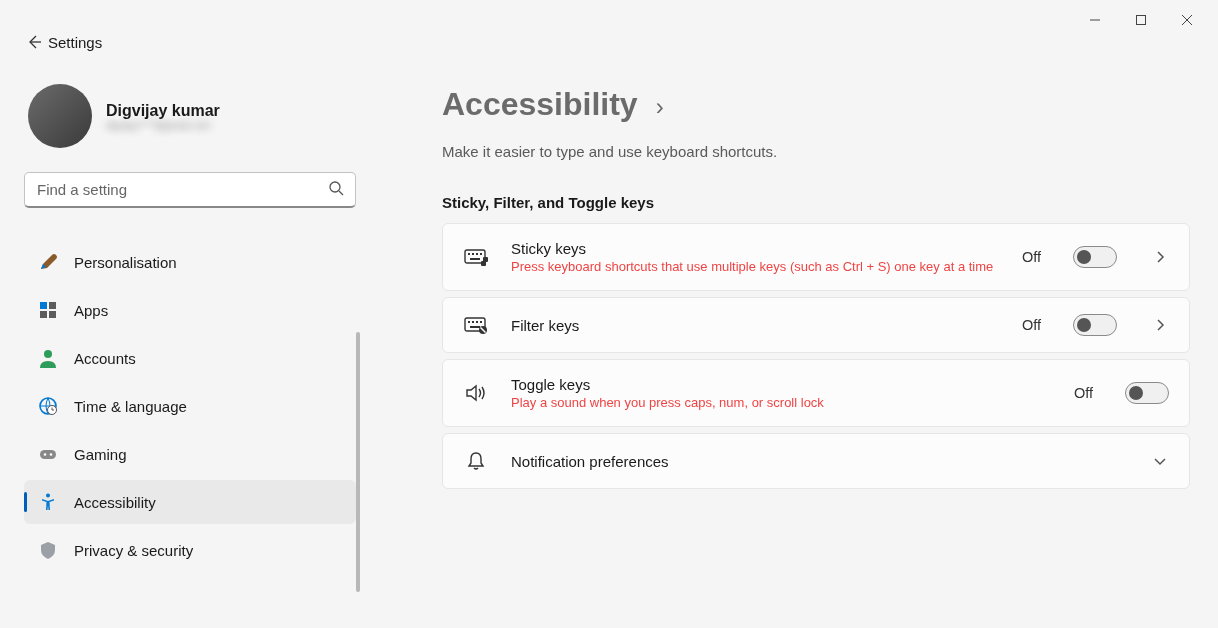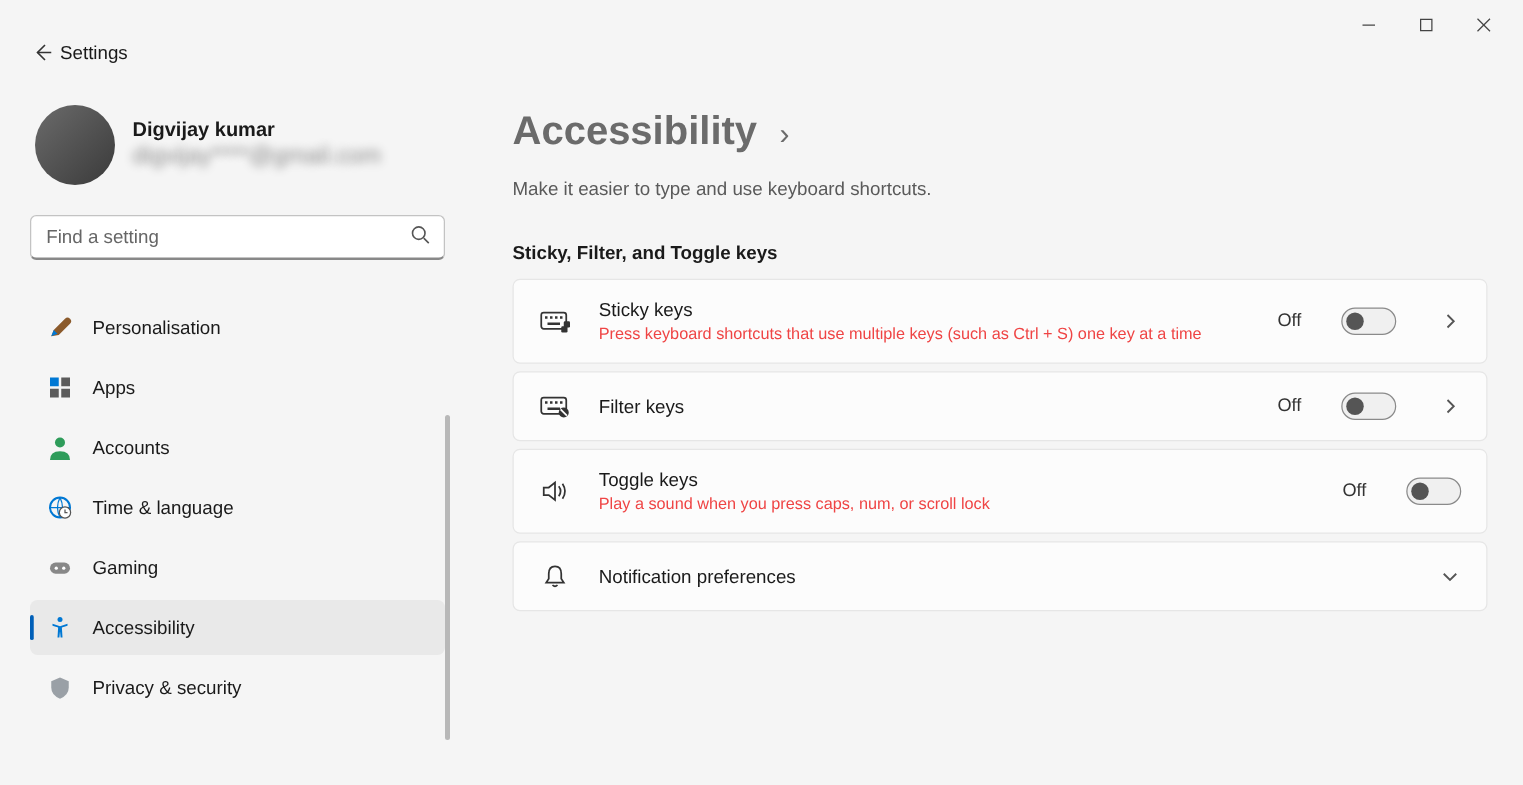--- a/index.html
+++ b/index.html
@@ -44,20 +44,21 @@
     justify-content: center;
     cursor: pointer;
   }
   .app-title {
     font-size: 15px;
     font-weight: 400;
   }
   .layout {
     display: flex;
     height: calc(100% - 40px);
+    gap: 32px;
   }
   .sidebar {
     width: 370px;
     padding: 20px 14px 20px 24px;
     display: flex;
     flex-direction: column;
   }
   .user-block {
     display: flex;
     align-items: center;
@@ -72,21 +73,21 @@
     height: 64px;
     border-radius: 50%;
     background: linear-gradient(135deg, #6b6b6b 0%, #3a3a3a 100%);
     flex-shrink: 0;
   }
   .user-name {
     font-size: 16px;
     font-weight: 600;
   }
   .user-email {
-    font-size: 19px;
+    font-size: 10px;
     color: transparent;
     text-shadow: 0 0 8px rgba(0,0,0,0.45);
     user-select: none;
   }
   .search-wrap {
     position: relative;
     margin-bottom: 22px;
   }
   .search-input {
     width: 100%;

